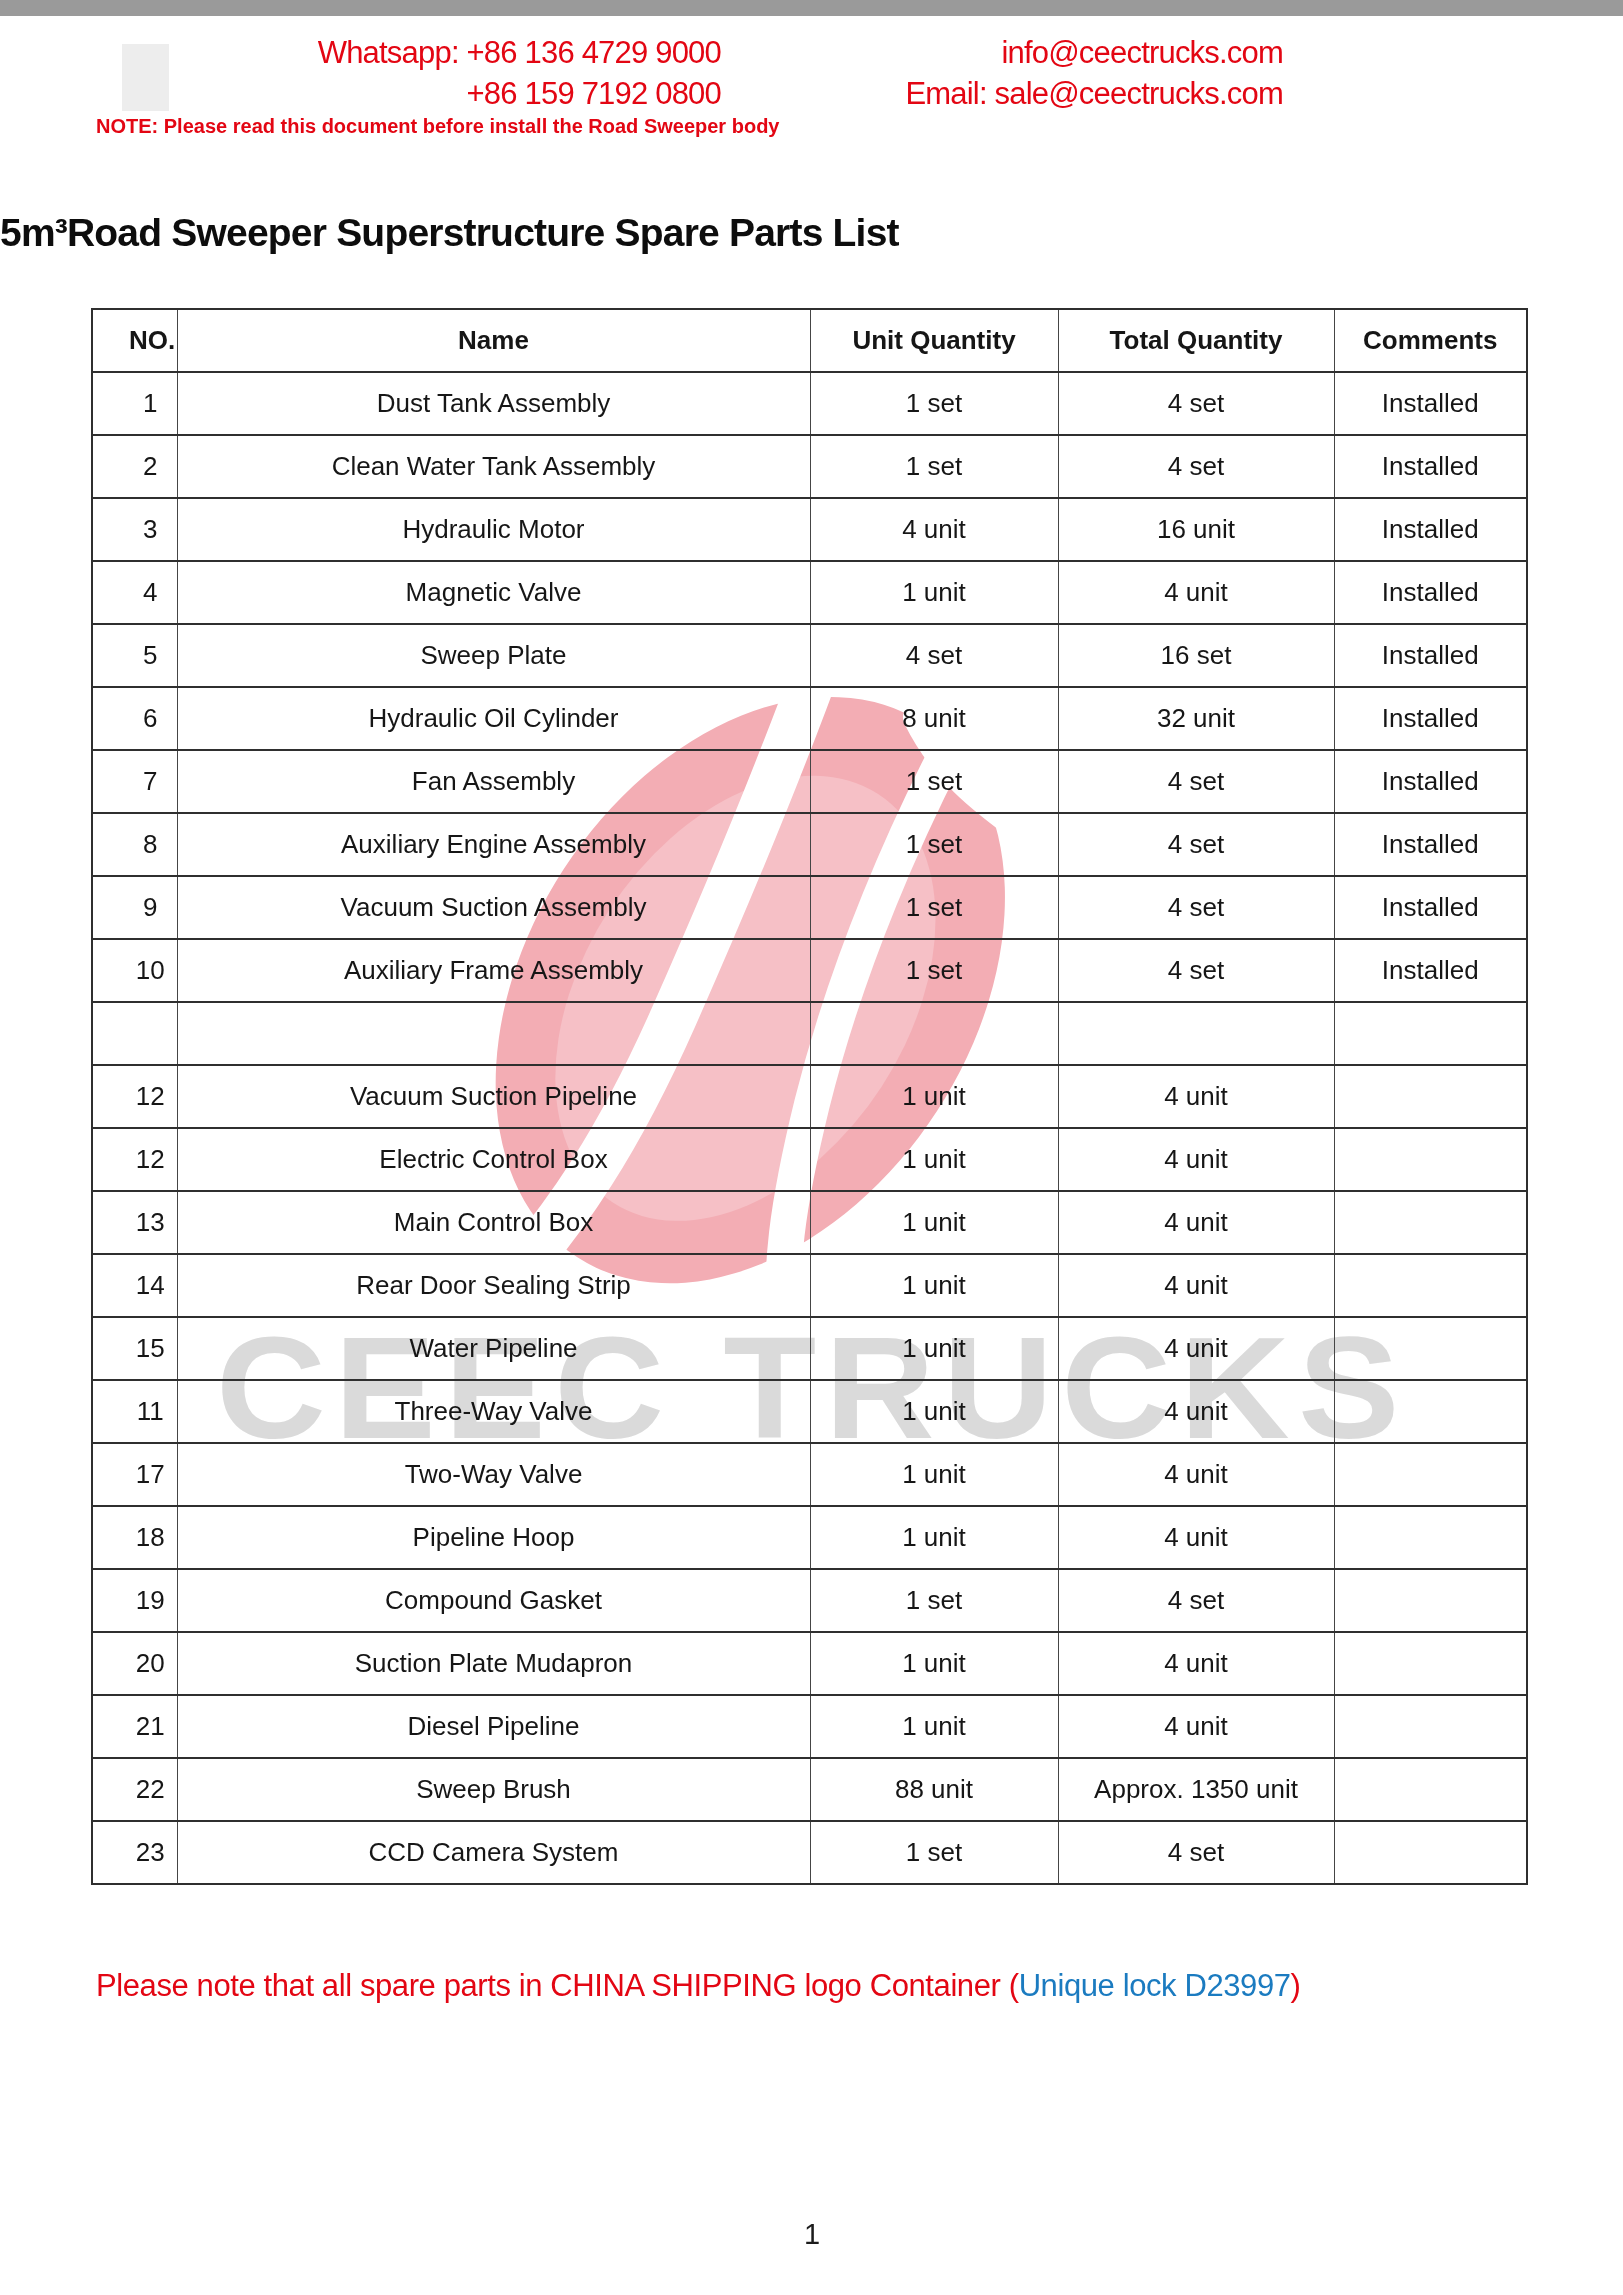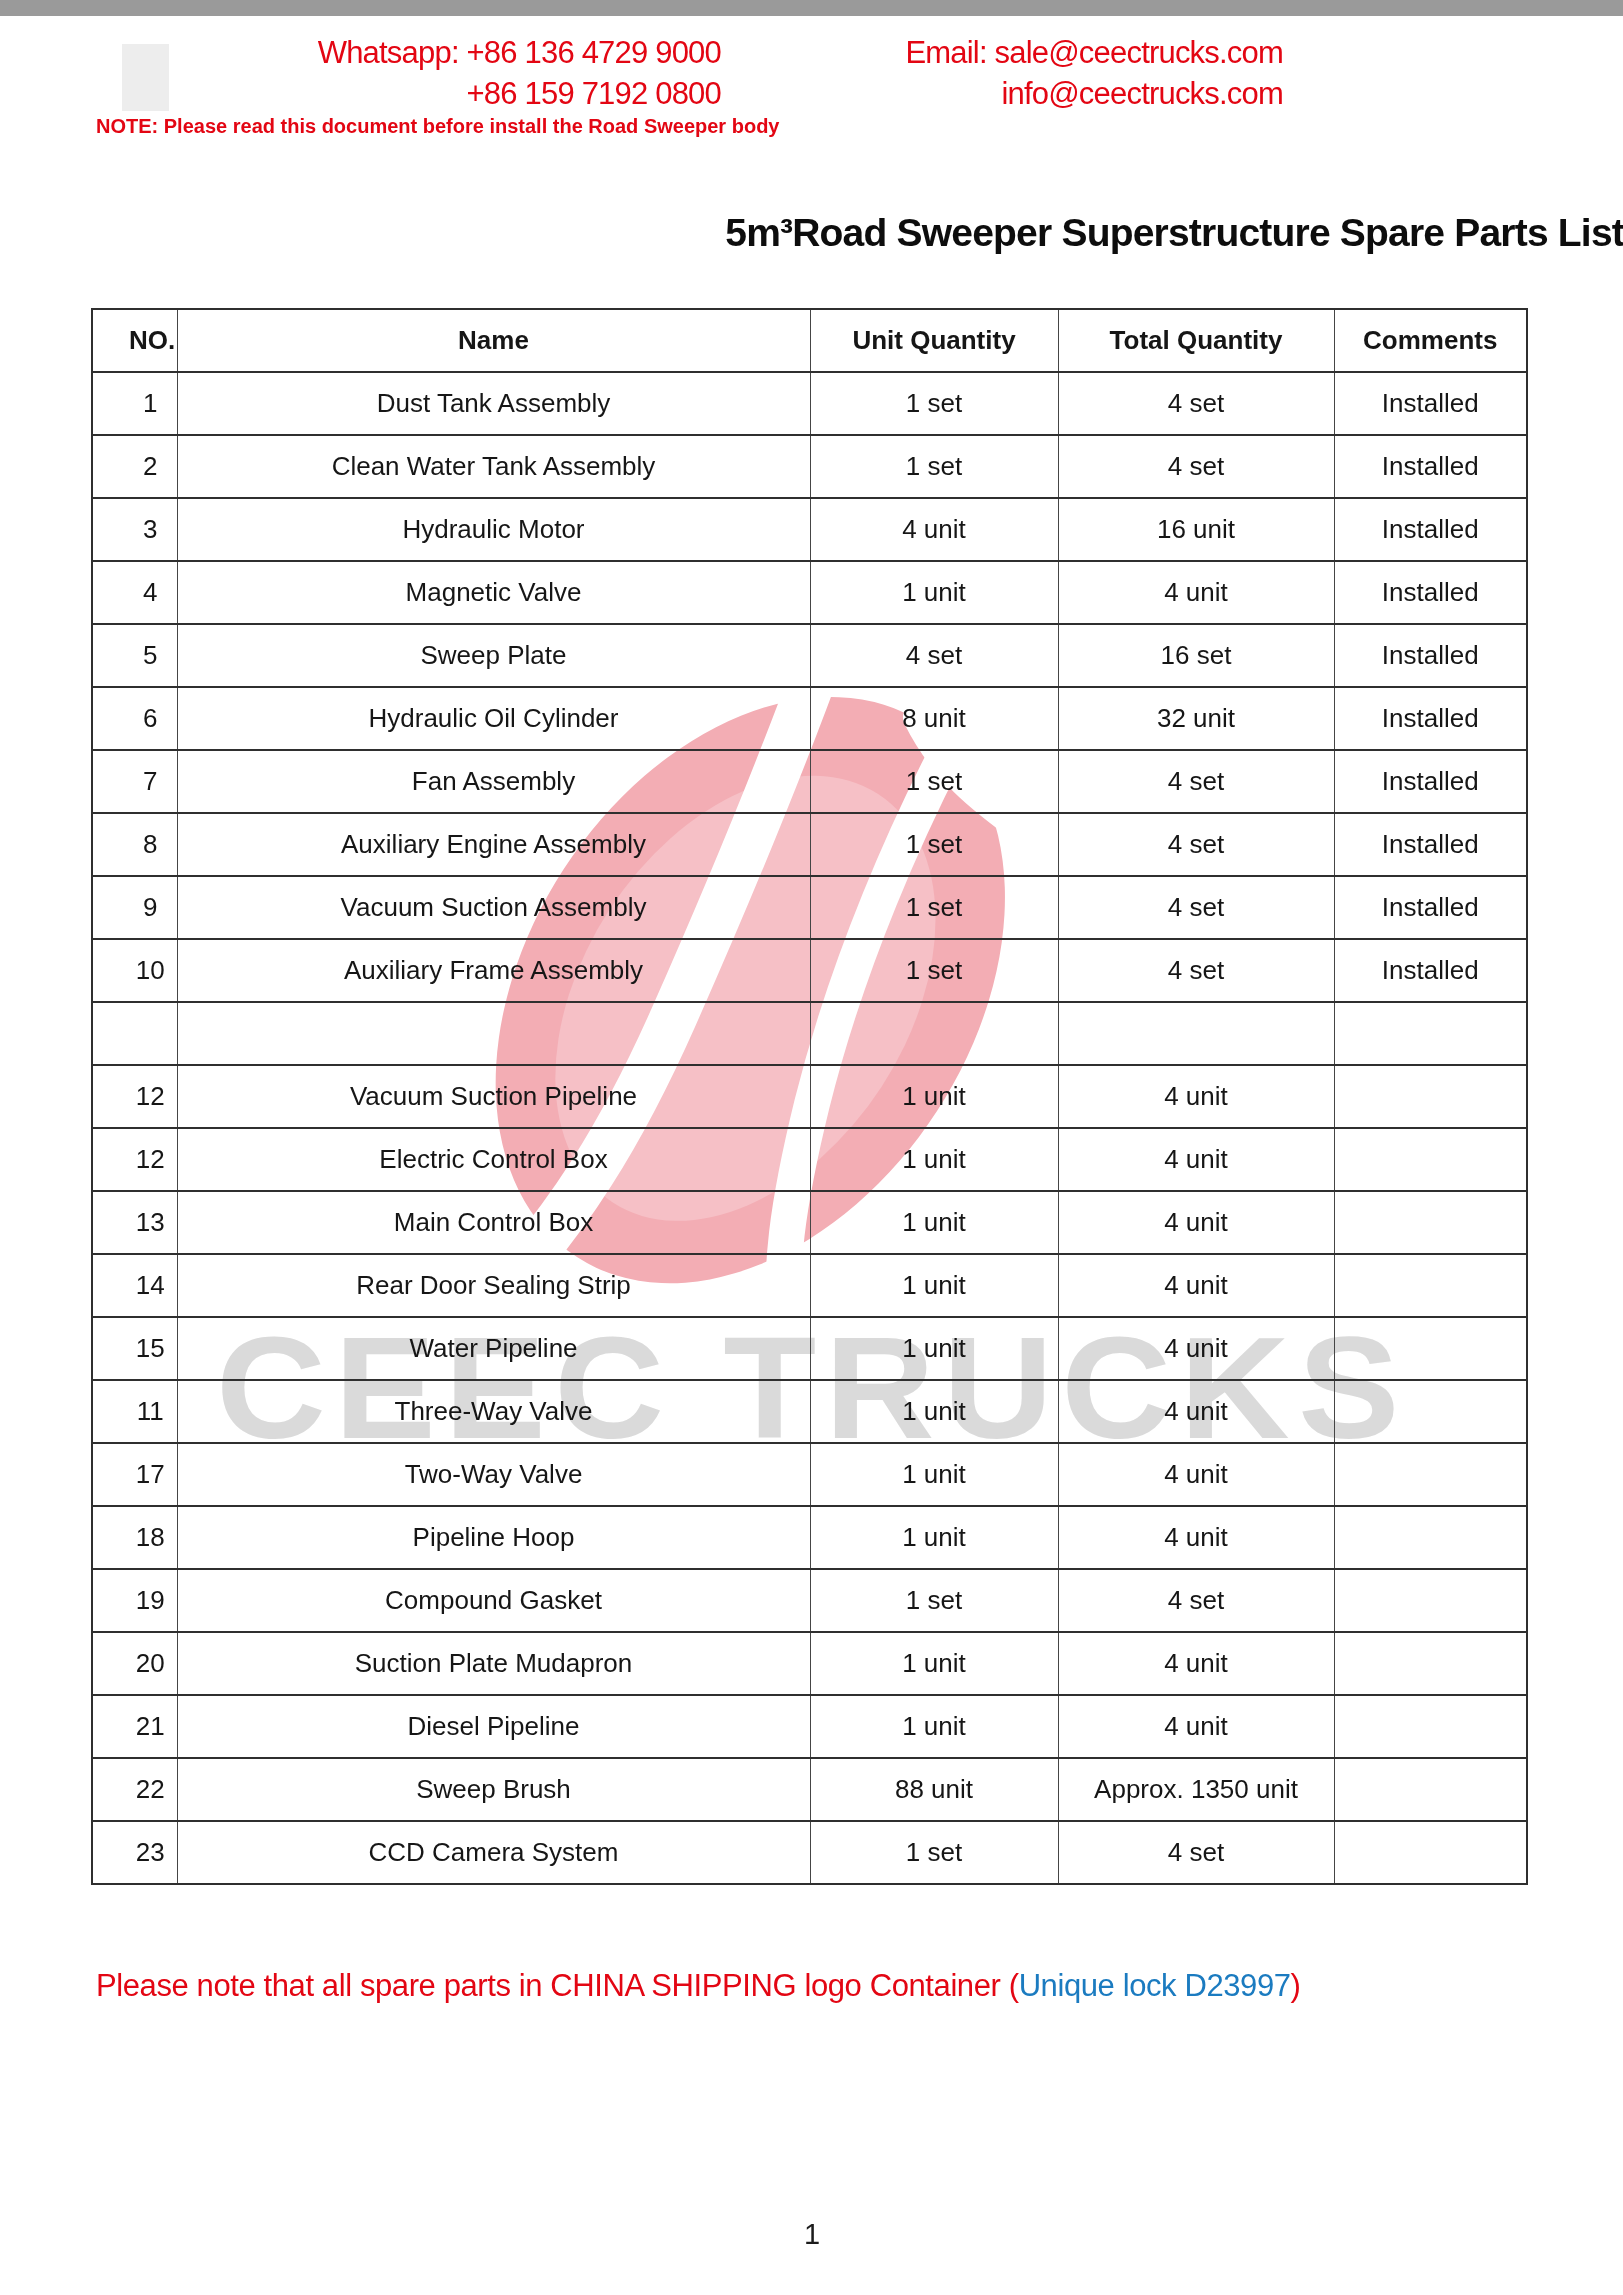--- a/index.html
+++ b/index.html
@@ -31,21 +31,21 @@
     position:absolute;top:16px;right:341px;
     text-align:right;color:var(--red);
     font-size:31px;line-height:41px;letter-spacing:-0.8px;white-space:nowrap;
   }
   .note-line{
     position:absolute;left:96px;top:99px;
     color:var(--red);font-size:20px;font-weight:bold;white-space:nowrap;
   }
   .doc-title{
     position:absolute;left:0;top:195px;width:100%;
-    text-align:right;color:#0d0d0d;
+    text-align:left;color:#0d0d0d;
     font-size:39px;font-weight:bold;letter-spacing:-0.8px;white-space:nowrap;
   }
   
   .wm-layer{position:absolute;left:0;top:0;width:1624px;height:1904px;z-index:1;pointer-events:none;}
   .wm-text{
     position:absolute;left:0;top:1289px;width:100%;
     text-align:center;white-space:nowrap;
     font-size:145px;font-weight:bold;letter-spacing:8px;
     color:#d4d4d4;opacity:.85;
     transform:scaleX(1.05);transform-origin:center;
@@ -85,22 +85,22 @@
 
 <div class="page">
 
   <div class="scan-artifact"></div>
 
   <div class="contact-whatsapp">
     <div>Whatsapp: +86 136 4729 9000</div>
     <div>+86 159 7192 0800</div>
   </div>
   <div class="contact-email">
+    <div>info@ceectrucks.com</div>
     <div>Email: sale@ceectrucks.com</div>
-    <div>info@ceectrucks.com</div>
   </div>
 
   <div class="note-line">NOTE: Please read this document before install the Road Sweeper body</div>
 
   <div class="doc-title">5m³Road Sweeper Superstructure Spare Parts List</div>
 
   <div class="wm-layer">
     <svg width="1624" height="2295" viewBox="0 0 2000 2827" style="position:absolute;left:0;top:0;">
 
       <ellipse cx="924" cy="1200" rx="274" ry="392" transform="rotate(33 924 1200)" fill="#f3adb4"></ellipse>

